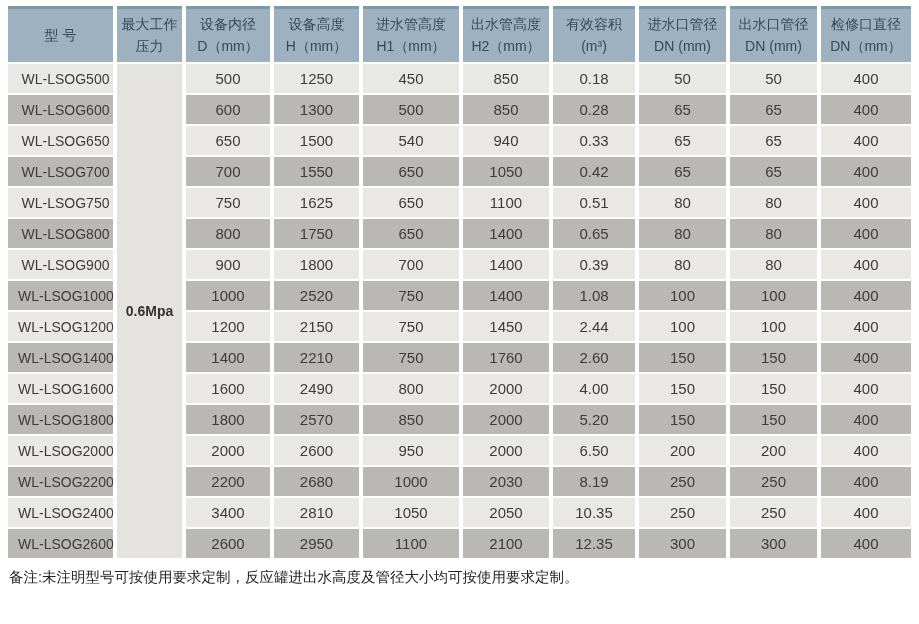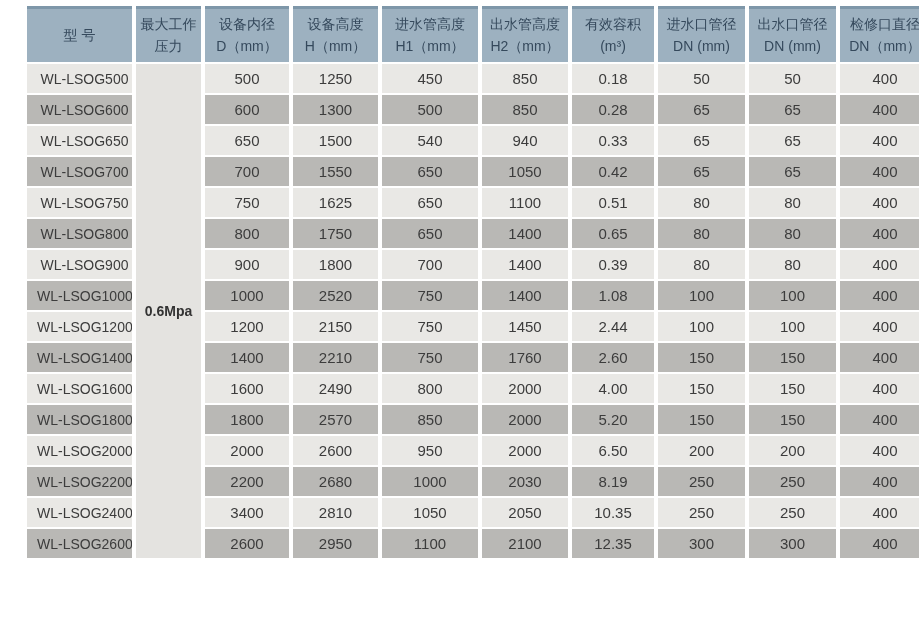--- a/index.html
+++ b/index.html
@@ -13,21 +13,21 @@
     --note-text:#252525;
     --page-bg:#ffffff;
   }
   html,body{margin:0;padding:0;}
   body{
     width:919px;height:624px;
     background:var(--page-bg);
     font-family:"Liberation Sans","DejaVu Sans",sans-serif;
     overflow:hidden;
   }
-  .page{padding:4px 4px 0 4px;margin-left:19px;}
+  .page{padding:4px 4px 0 4px;}
   table.spec-table{
     border-collapse:separate;
     border-spacing:4px 2px;
     table-layout:fixed;
     width:911px;
   }
   th{
     background:var(--header-bg);
     border-top:3px solid var(--header-border);
     color:var(--header-text);
@@ -319,14 +319,15 @@
     <td>2100</td>
     <td>12.35</td>
     <td>300</td>
     <td>300</td>
     <td>400</td>
   </tr>
 </tbody>
   </table>
 
   <div class="notes">
+    <div>备注:未注明型号可按使用要求定制，反应罐进出水高度及管径大小均可按使用要求定制。</div>
   </div>
 </div>
 
 </body></html>

